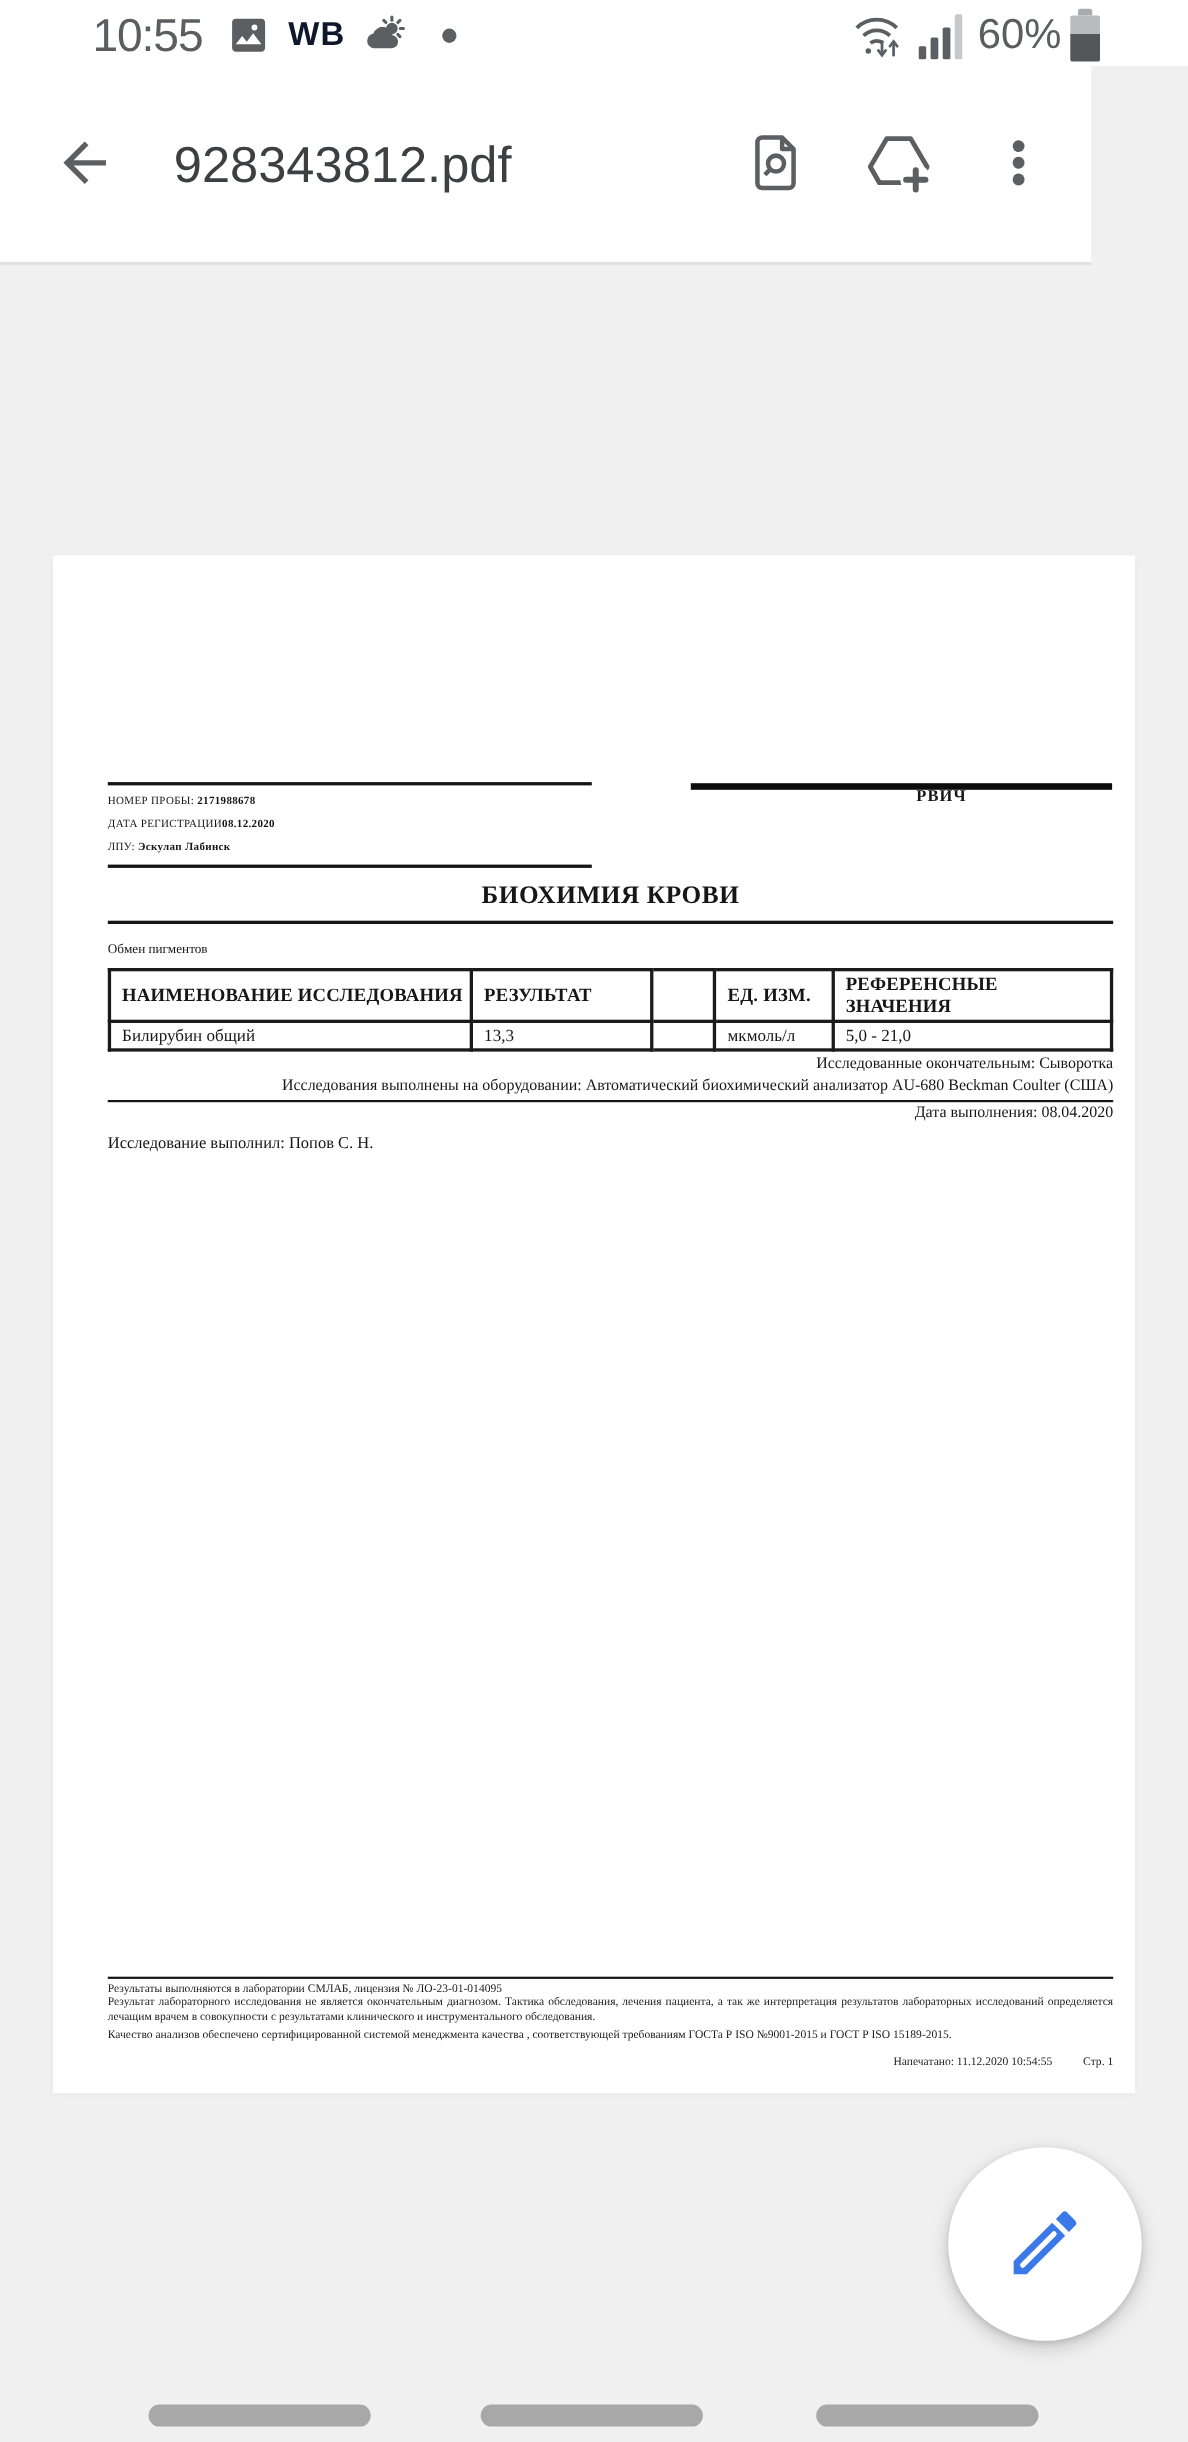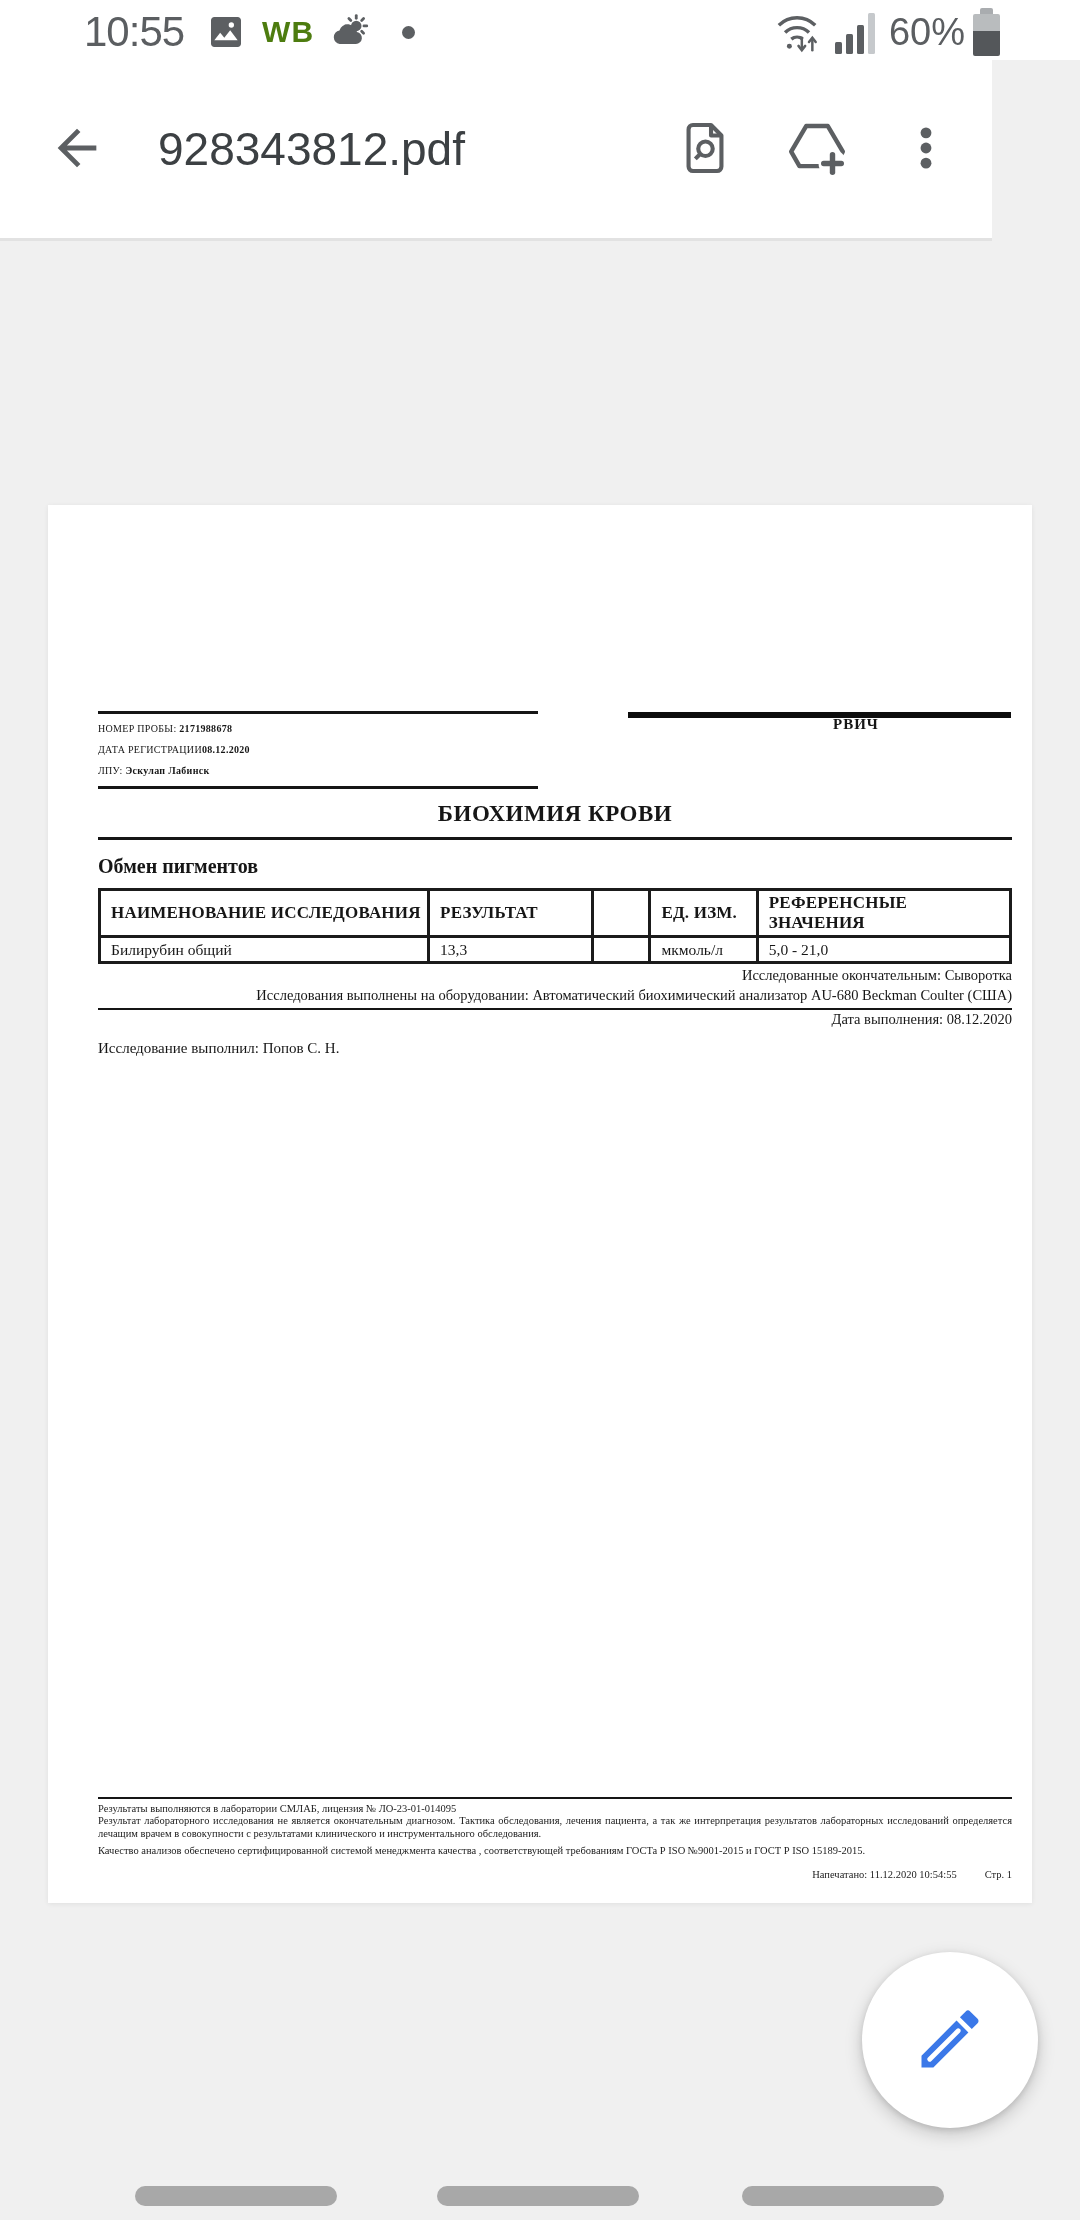--- a/index.html
+++ b/index.html
@@ -7,21 +7,21 @@
   body { font-family:"Liberation Sans", sans-serif; background:#f0f0f0; }
   .screen { position:relative; width:1080px; height:2220px; overflow:hidden; background:var(--content-bg,#f0f0f0); }
 
   
   .status-bar { position:absolute; top:0; left:0; width:1080px; height:60px;
     background:var(--app-bar-bg,#fff); display:flex; align-items:center; justify-content:space-between;
     padding:4px 80px 0 84px; color:var(--ui-icon,#5c5f62); }
   .sb-left, .sb-right { display:flex; align-items:center; }
   .sb-time { font-size:42px; letter-spacing:-1px; color:#5b5e61; margin-right:22px; }
   .sb-ic { display:inline-flex; align-items:center; margin-right:16px; }
-  .sb-carrier { font-size:30px; font-weight:700; letter-spacing:1px; color:#4d7c0f; margin-right:16px; }
+  .sb-carrier { font-size:30px; font-weight:700; letter-spacing:1px; color:#0f172a; margin-right:16px; }
   .sb-dot { width:13px; height:13px; border-radius:50%; background:#5c5f62; margin-left:14px; }
   .sb-right .sb-ic { margin-right:0; margin-left:14px; }
   .sb-percent { font-size:38px; color:#5b5e61; margin-left:14px;text-align:right; }
   .battery { position:relative; width:27px; height:48px; margin-left:8px; }
   .battery .nub { position:absolute; top:0; left:7px; width:13px; height:6px; background:#a9acaf; border-radius:2px 2px 0 0; }
   .battery .body { position:absolute; top:6px; left:0; width:27px; height:42px; border-radius:2px;
     background:linear-gradient(to bottom, #b9bcbe 0 40%, #54575a 40% 100%); }
 
   
   .app-bar { position:absolute; top:60px; left:0; width:992px; height:181px;
@@ -41,21 +41,21 @@
   .doc-header { position:relative; width:100%; }
   .doc-header-left { width:440px; border-top:3px solid #151515; border-bottom:3px solid #151515; padding:4px 0 5px; }
   .hrow { font-size:10px; line-height:21px; letter-spacing:0.3px; white-space:nowrap; }
   .hrow b { font-weight:700; }
   .redaction-bar { position:absolute; top:1px; left:530px; width:383px; height:6px; background:#0d0d0d; }
   .patient-frag { position:absolute; top:5px; left:735px; font-size:15px; font-weight:700; letter-spacing:1px; }
   .doc-title { font-size:23px; font-weight:700; letter-spacing:0.5px; text-align:center; margin-top:12px; }
   .rule { width:100%; height:3px; background:#151515; }
   .rule.title-rule { margin-top:10px; }
   .rule.thin { height:2px; margin-top:3px; }
-  .doc-section { font-size:20px; font-weight:700; margin-top:15px; }
+  .doc-section { font-size:12px; font-weight:400; margin-top:15px; }
   table.results { width:100%; border-collapse:collapse; margin-top:10px; }
   table.results th, table.results td { border:3px solid #1b1b1b; padding:2px 4px 2px 10px; text-align:left; }
   table.results th { font-size:17px; font-weight:700; height:27px; letter-spacing:0.2px; }
   table.results td { font-size:15.5px; height:26px; }
   .note { font-size:14.5px; line-height:19.5px; }
   .note.right { text-align:right; }
   .note.gap-top { margin-top:2px; }
   .performed { margin-top:9px; font-size:15px; }
   .spacer { flex:1 1 auto; }
   .doc-footer { border-top:2px solid #151515; padding-top:4px; }
@@ -227,21 +227,21 @@
           <td></td>
           <td>мкмоль/л</td>
           <td>5,0 - 21,0</td>
         </tr>
       </tbody>
     </table>
 
     <p class="note right gap-top">Исследованные окончательным: Сыворотка</p>
     <p class="note right">Исследования выполнены на оборудовании: Автоматический биохимический анализатор AU-680 Beckman Coulter (США)</p>
     <div class="rule thin"></div>
-    <p class="note right">Дата выполнения: 08.12.2020</p>
+    <p class="note right">Дата выполнения: 08.04.2020</p>
     <p class="note performed">Исследование выполнил: Попов С. Н.</p>
 
     <div class="spacer"></div>
 
     <footer class="doc-footer">
       <p>Результаты выполняются в лаборатории СМЛАБ, лицензия № ЛО-23-01-014095</p>
       <p class="just">Результат лабораторного исследования не является окончательным диагнозом. Тактика обследования, лечения пациента, а так же интерпретация результатов лабораторных исследований определяется лечащим врачем в совокупности с результатами  клинического и инструментального обследования.</p>
       <p class="l3">Качество анализов обеспечено сертифицированной системой менеджмента качества , соответствующей требованиям ГОСТа Р ISO №9001-2015  и ГОСТ Р ISO 15189-2015.</p>
       <p class="printed-line">
         <span>Напечатано: 11.12.2020 10:54:55</span><span class="pgnum">Стр. 1</span>

